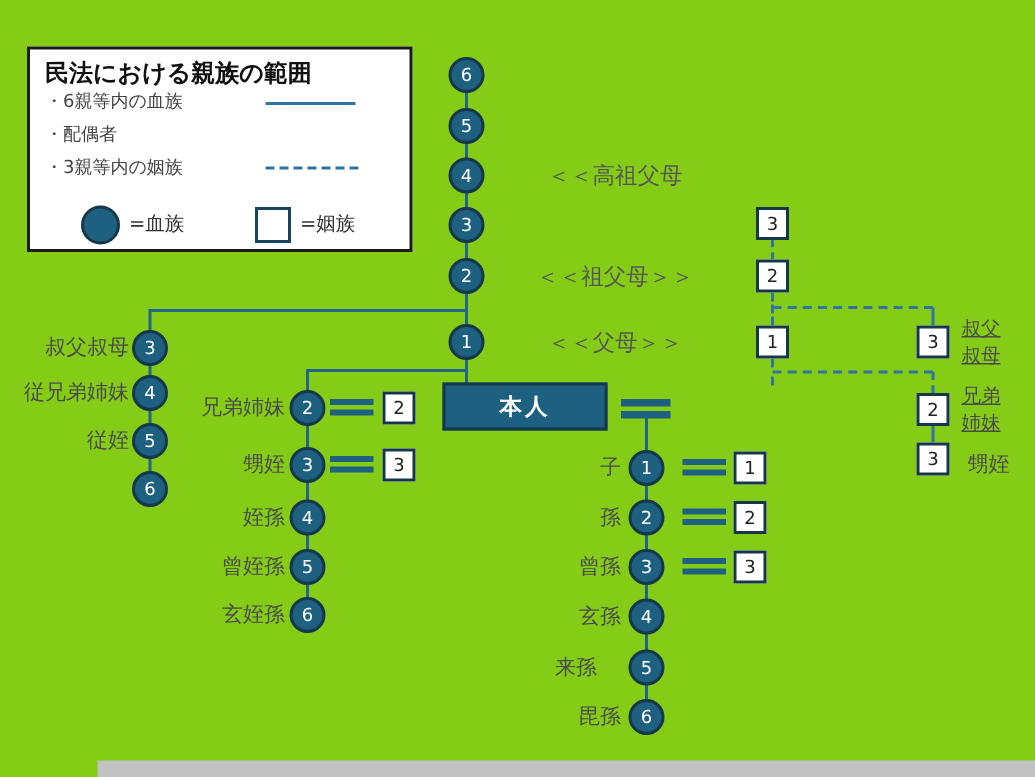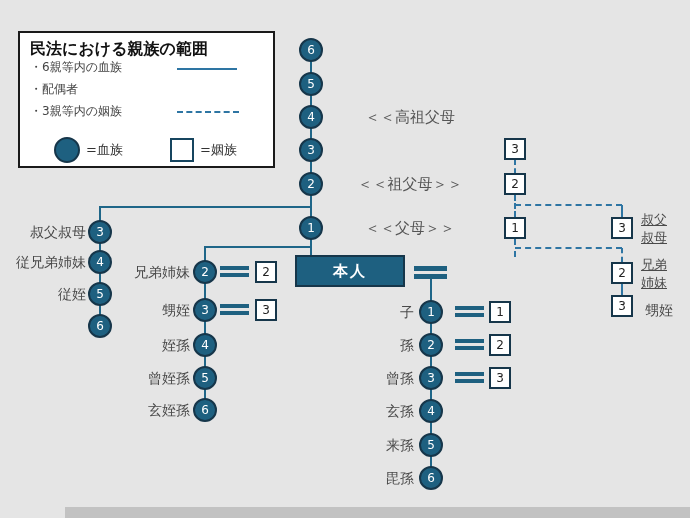--- a/index.html
+++ b/index.html
@@ -1,16 +1,16 @@
 <!DOCTYPE html>
 <html><head>
 <meta charset="utf-8">
 <style>
   html,body{margin:0;padding:0;background:#fff;}
-  #canvas{position:relative;width:690px;height:518px;background:#e5e5e5;overflow:hidden;
+  #canvas{position:relative;width:690px;height:518px;background:#84cc16;overflow:hidden;
           font-family:"DejaVu Sans","Liberation Sans",sans-serif;}
   .circle{position:absolute;width:24px;height:24px;border-radius:50%;background:#1e6080;
           border:2px solid #16364a;box-sizing:border-box;color:#fff;font-size:12px;
           display:flex;align-items:center;justify-content:center;z-index:3;}
   .sq{position:absolute;width:22px;height:22px;background:#fff;border:2px solid #16364a;
       box-sizing:border-box;color:#222;font-size:12px;display:flex;align-items:center;
       justify-content:center;z-index:3;}
   .vline,.hline{position:absolute;background:#1f6688;z-index:1;}
   .dash-v{position:absolute;width:0;border-left:2px dashed #2e75a3;z-index:1;}
   .dash-h{position:absolute;height:0;border-top:2px dashed #2e75a3;z-index:1;}
@@ -144,18 +144,18 @@
   <div class="sq" style="left:489px;top:334px;">2</div>
 
   <div class="circle" style="left:419px;top:366px;">3</div>
   <div class="lbl r" style="left:344px;top:368px;width:70px;">曾孫</div>
   <div class="marr" style="left:455px;top:372px;width:29px;"></div>
   <div class="sq" style="left:489px;top:367px;">3</div>
 
   <div class="circle" style="left:419px;top:399px;">4</div>
   <div class="lbl r" style="left:344px;top:401px;width:70px;">玄孫</div>
   <div class="circle" style="left:419px;top:433px;">5</div>
-  <div class="lbl r" style="left:344px;top:435px;width:70px;">来孫</div>
+  <div class="lbl r" style="left:328px;top:435px;width:70px;">来孫</div>
   <div class="circle" style="left:419px;top:466px;">6</div>
   <div class="lbl r" style="left:344px;top:468px;width:70px;">毘孫</div>
 
   <div class="bottom-bar"></div>
 </div>
 
 </body></html>

